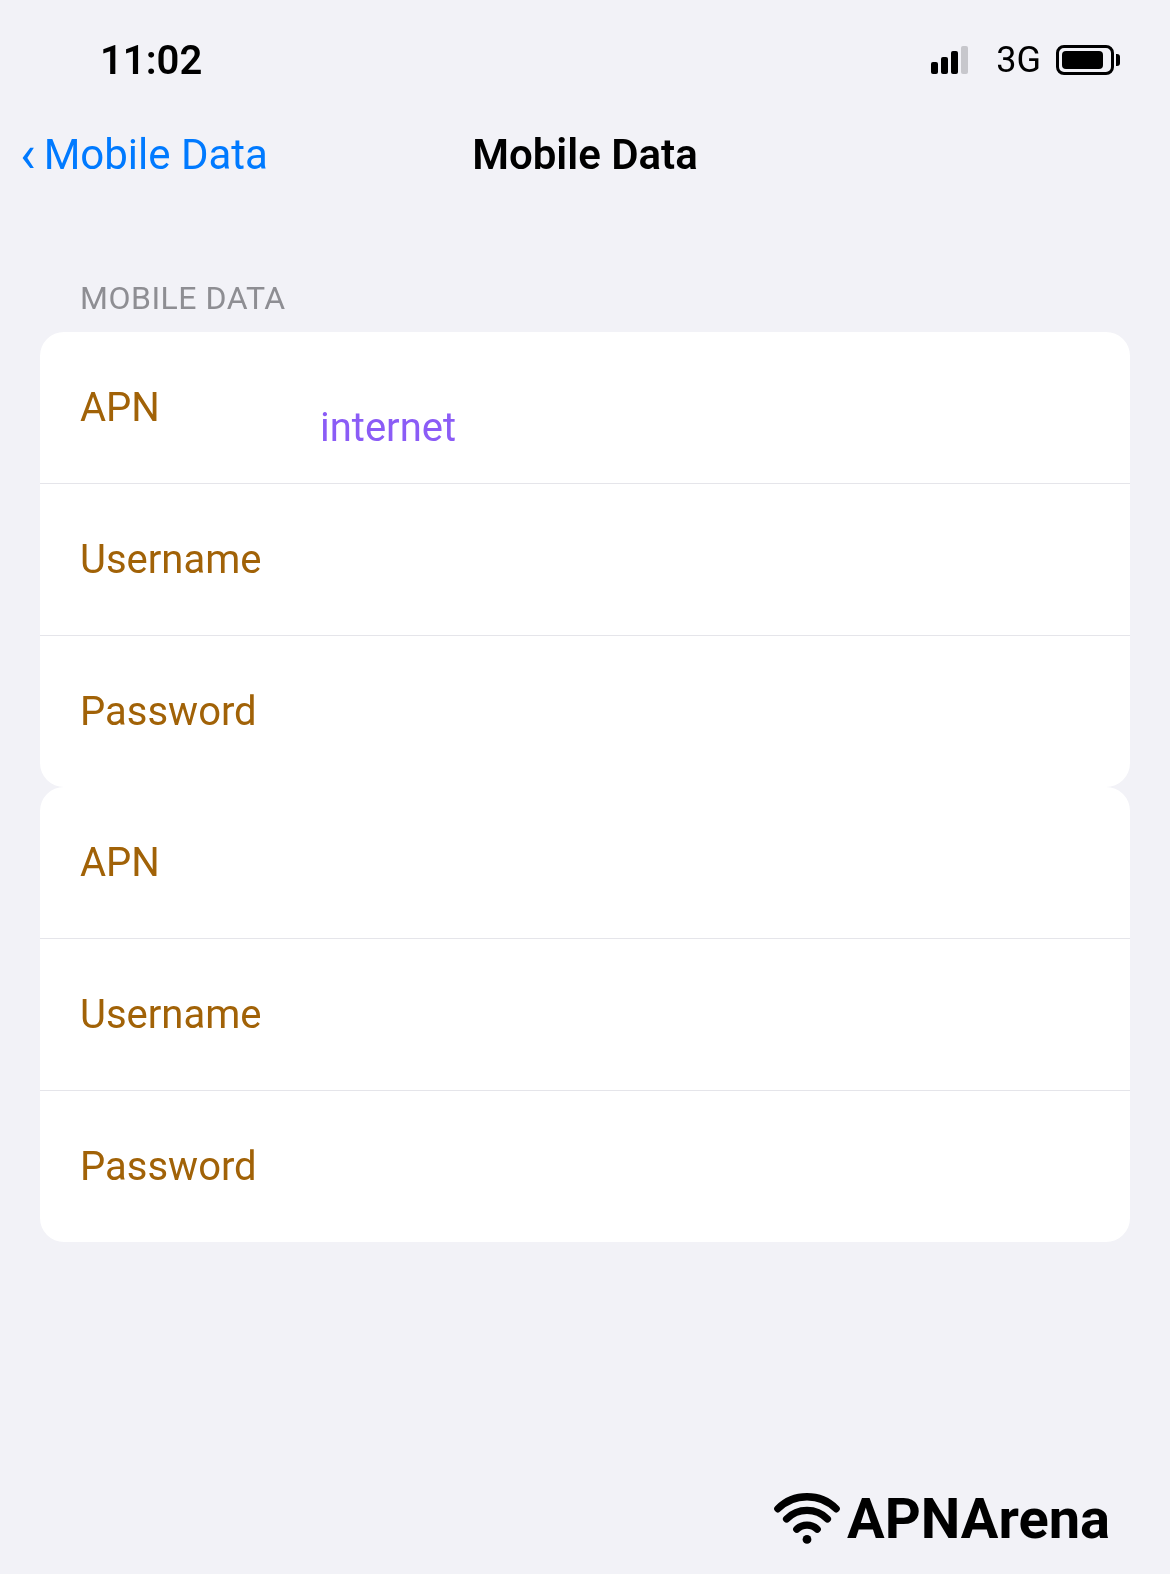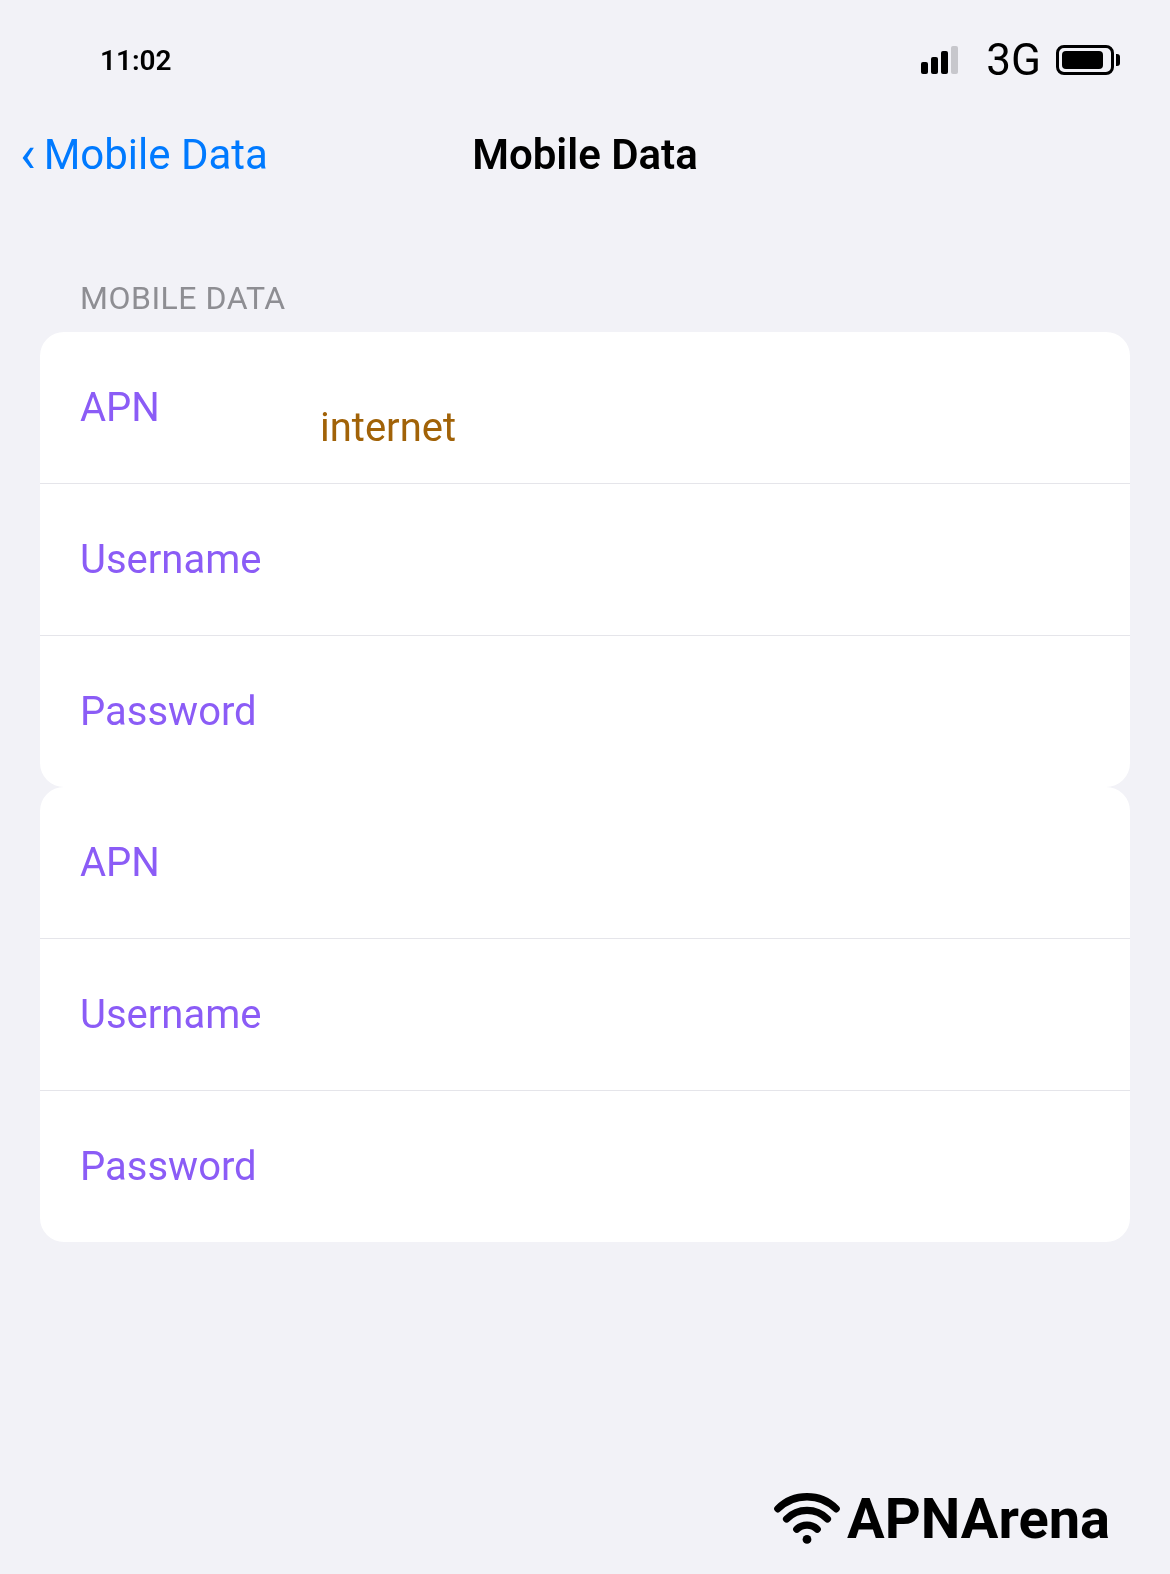--- a/index.html
+++ b/index.html
@@ -16,21 +16,21 @@
       position: relative;
     }
     .status-bar {
       display: flex;
       justify-content: space-between;
       align-items: center;
       padding: 30px 50px 10px 100px;
       height: 100px;
     }
     .status-time {
-      font-size: 28px;
+      font-size: 40px;
       font-weight: 600;
       color: #000;
     }
     .status-right {
       display: flex;
       align-items: center;
       gap: 10px;
     }
     .signal-bars {
       display: flex;
@@ -44,21 +44,21 @@
       border-radius: 2px;
     }
     .signal-bar.inactive {
       background-color: #c7c7cc;
     }
     .signal-bar:nth-child(1) { height: 12px; }
     .signal-bar:nth-child(2) { height: 17px; }
     .signal-bar:nth-child(3) { height: 23px; }
     .signal-bar:nth-child(4) { height: 28px; }
     .network-type {
-      font-size: 44px;
+      font-size: 36px;
       font-weight: 400;
       color: #000;
       margin-left: 18px;
     }
     .battery-icon {
       display: flex;
       align-items: center;
       margin-left: 5px;
     }
     .battery-body {
@@ -133,28 +133,28 @@
       border-bottom: 1px solid #e5e5ea;
       min-height: 120px;
     }
     .settings-row:last-child {
       border-bottom: none;
       align-items: center;
     }
     .row-label {
       font-size: 40px;
       font-weight: 400;
-      color: #8b5cf6;
+      color: #a16207;
       width: 240px;
       flex-shrink: 0;
     }
     .row-input {
       font-size: 40px;
       font-weight: 400;
-      color: #a16207;
+      color: #8b5cf6;
       border: none;
       outline: none;
       background: transparent;
       flex: 1;
       margin-top: 40px;
     }
     .watermark-center {
       position: absolute;
       top: 50%;
       left: 50%;

